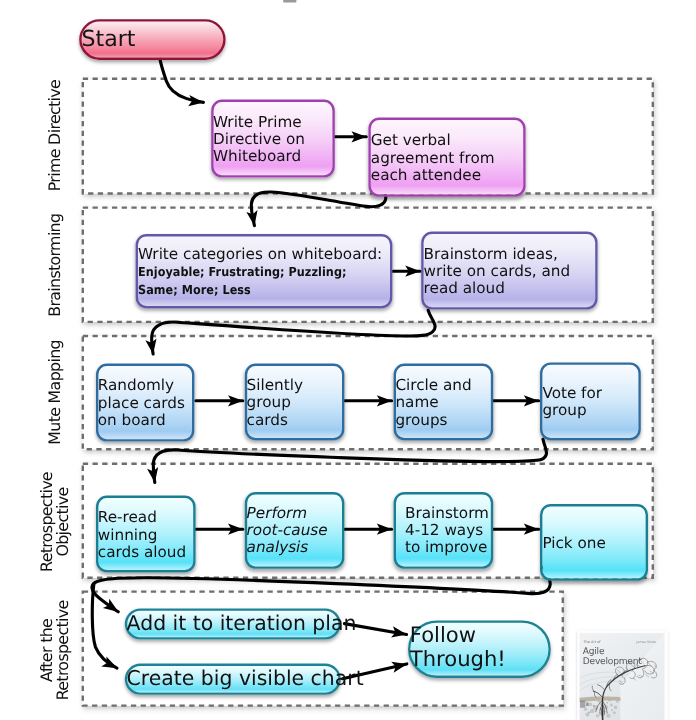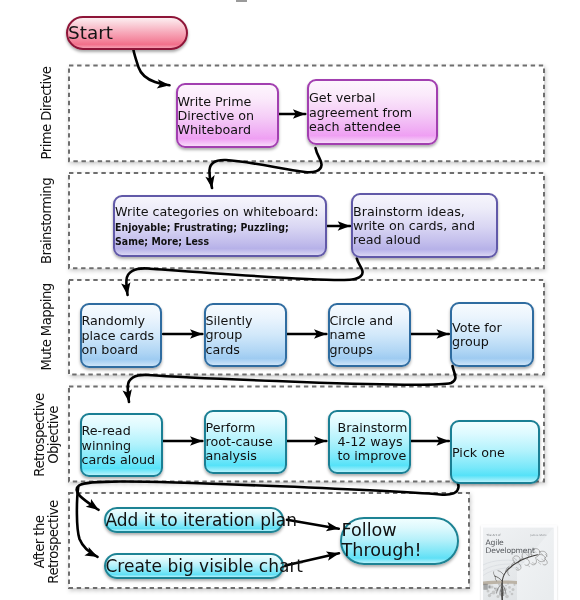--- a/index.html
+++ b/index.html
@@ -128,21 +128,21 @@
   </div>
 
   <div class="node n-pink" style="left:175.5px;top:83px;width:103.5px;height:65px;">
     <span>
       <span>Write Prime</span><br>
       <span>Directive on</span><br>
       <span>Whiteboard</span>
     </span>
   </div>
 
-  <div class="node n-pink" style="left:307px;top:79px;width:131px;height:66px;">
+  <div class="node n-pink" style="left:307px;top:98px;width:131px;height:66px;">
     <span>
       <span>Get verbal</span><br>
       <span>agreement from</span><br>
       <span>each attendee</span>
     </span>
   </div>
 
   <div class="node n-purple" style="left:113px;top:195px;width:214px;height:62px;">
     <span>
       <span>Write categories on whiteboard:</span><br>
@@ -191,21 +191,21 @@
   </div>
 
   <div class="node n-cyan" style="left:79.5px;top:413px;width:83.5px;height:64px;">
     <span>
       <span>Re-read</span><br>
       <span>winning</span><br>
       <span>cards aloud</span>
     </span>
   </div>
 
-  <div class="node n-cyan" style="left:203.5px;top:409.5px;width:83.5px;height:64px;">
+  <div class="node n-cyan" style="left:203.5px;top:409.5px;width:83.5px;height:64px;font-style:italic;">
     <span>
       <span>Perform</span><br>
       <span>root-cause</span><br>
       <span>analysis</span>
     </span>
   </div>
 
   <div class="node n-cyan" style="left:327.5px;top:409.5px;width:83.5px;height:64px;text-align:left;">
     <span style="padding-left:8px;">
       <span>Brainstorm</span><br>

